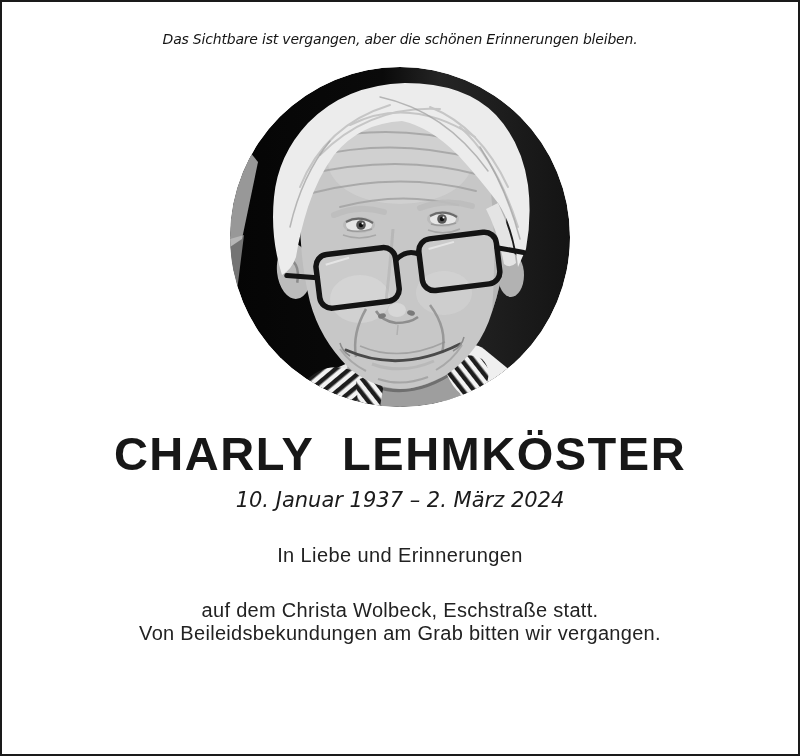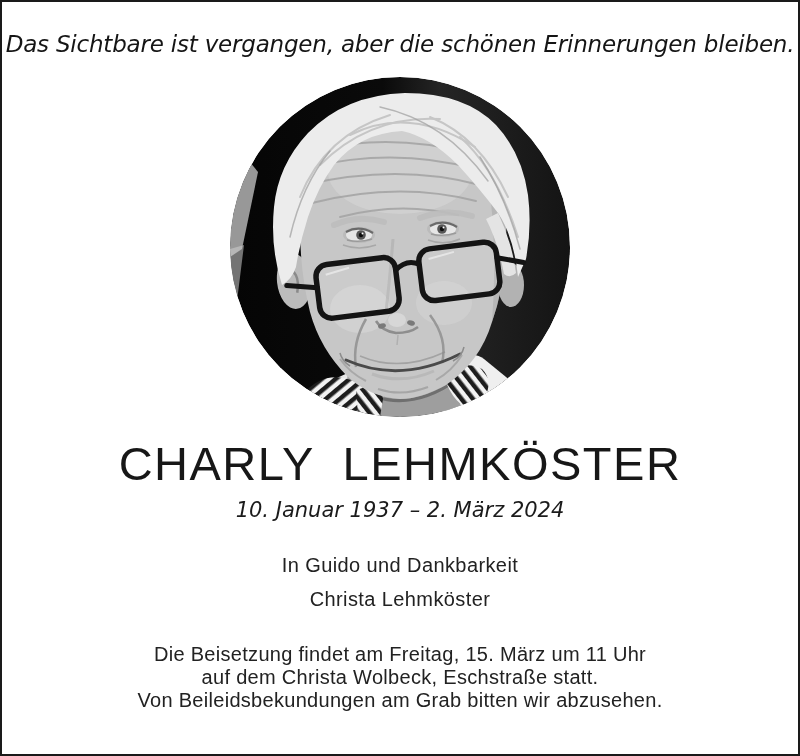--- a/index.html
+++ b/index.html
@@ -12,36 +12,36 @@
     border: 2px solid #1a1a1a;
     overflow: hidden;
     font-family: "Liberation Sans", sans-serif;
     color: #1a1a1a;
     text-align: center;
   }
   .quote {
     margin-top: 29px;
     font-family: "DejaVu Sans", sans-serif;
     font-style: italic;
-    font-size: 23px;
+    font-size: 14px;
     letter-spacing: -0.2px;
     color: #151515;
   }
   .photo-wrap {
     width: 340px;
     height: 340px;
     margin: 20px auto 0;
     border-radius: 50%;
     overflow: hidden;
   }
   .photo-wrap svg { display: block; }
   .name {
     margin-top: 19px;
     font-size: 47px;
-    font-weight: 400;
+    font-weight: 700;
     letter-spacing: 1.5px;
     word-spacing: 14px;
     color: #171717;
   }
   .dates {
     margin-top: 7px;
     font-family: "DejaVu Sans", sans-serif;
     font-style: italic;
     font-size: 21px;
     color: #1b1b1b;
@@ -196,25 +196,23 @@
           <path d="M200 185 L226 181" stroke="#ffffff" stroke-width="2" opacity="0.5"></path>
         </g>
       </g>
     </svg>
   </div>
 
   <div class="name">CHARLY LEHMKÖSTER</div>
 
   <div class="dates">10. Januar 1937 – 2. März 2024</div>
 
-  <div class="tribute">In Guido und Dankbarkeit</div>
+  <div class="tribute">In Liebe und Erinnerungen</div>
 
   <div class="family">
-    <div>Christa Lehmköster</div>
   </div>
 
   <div class="funeral">
-    <div>Die Beisetzung findet am Freitag, 15. März um 11 Uhr</div>
     <div>auf dem Christa Wolbeck, Eschstraße statt.</div>
-    <div>Von Beileidsbekundungen am Grab bitten wir abzusehen.</div>
+    <div>Von Beileidsbekundungen am Grab bitten wir vergangen.</div>
   </div>
 
 </div>
 
 </body></html>

